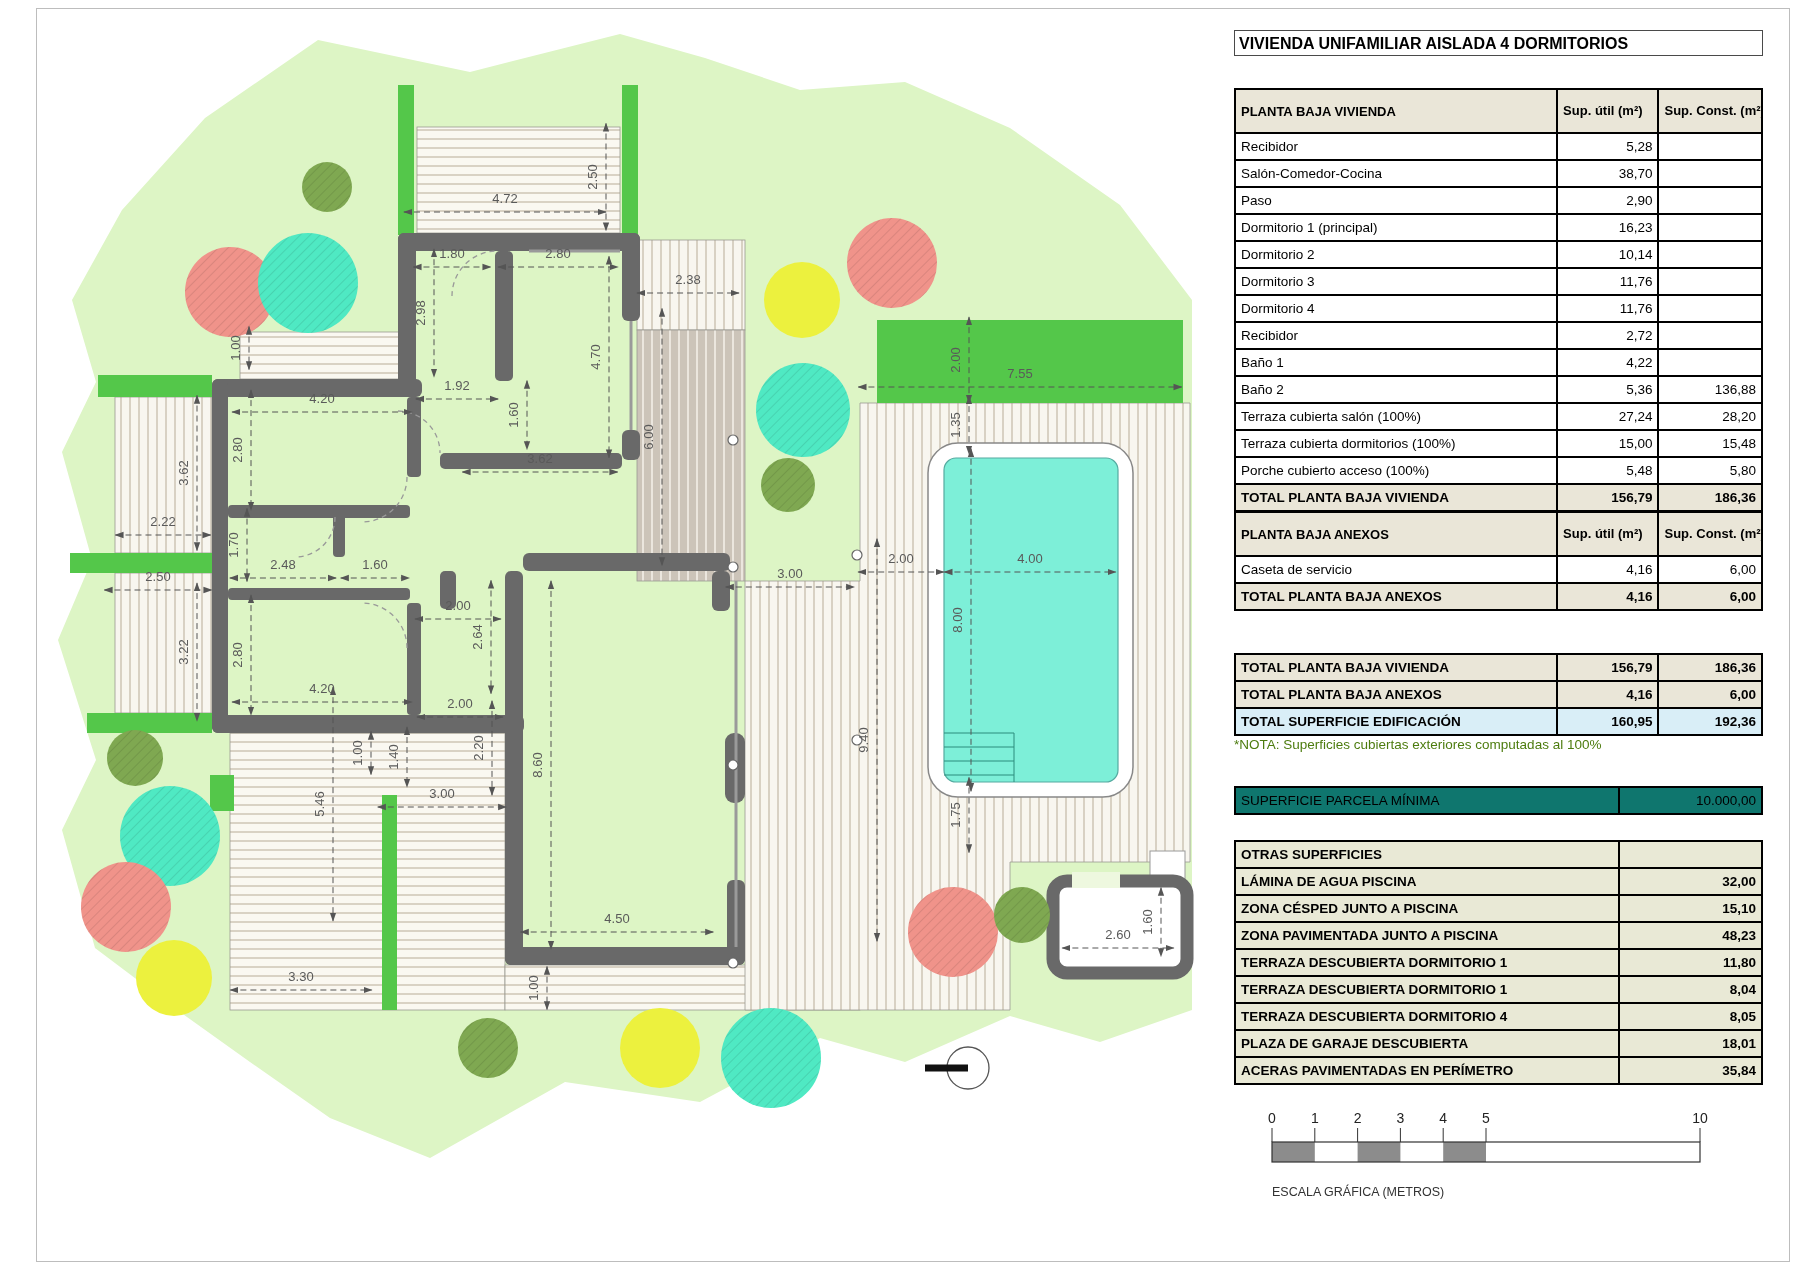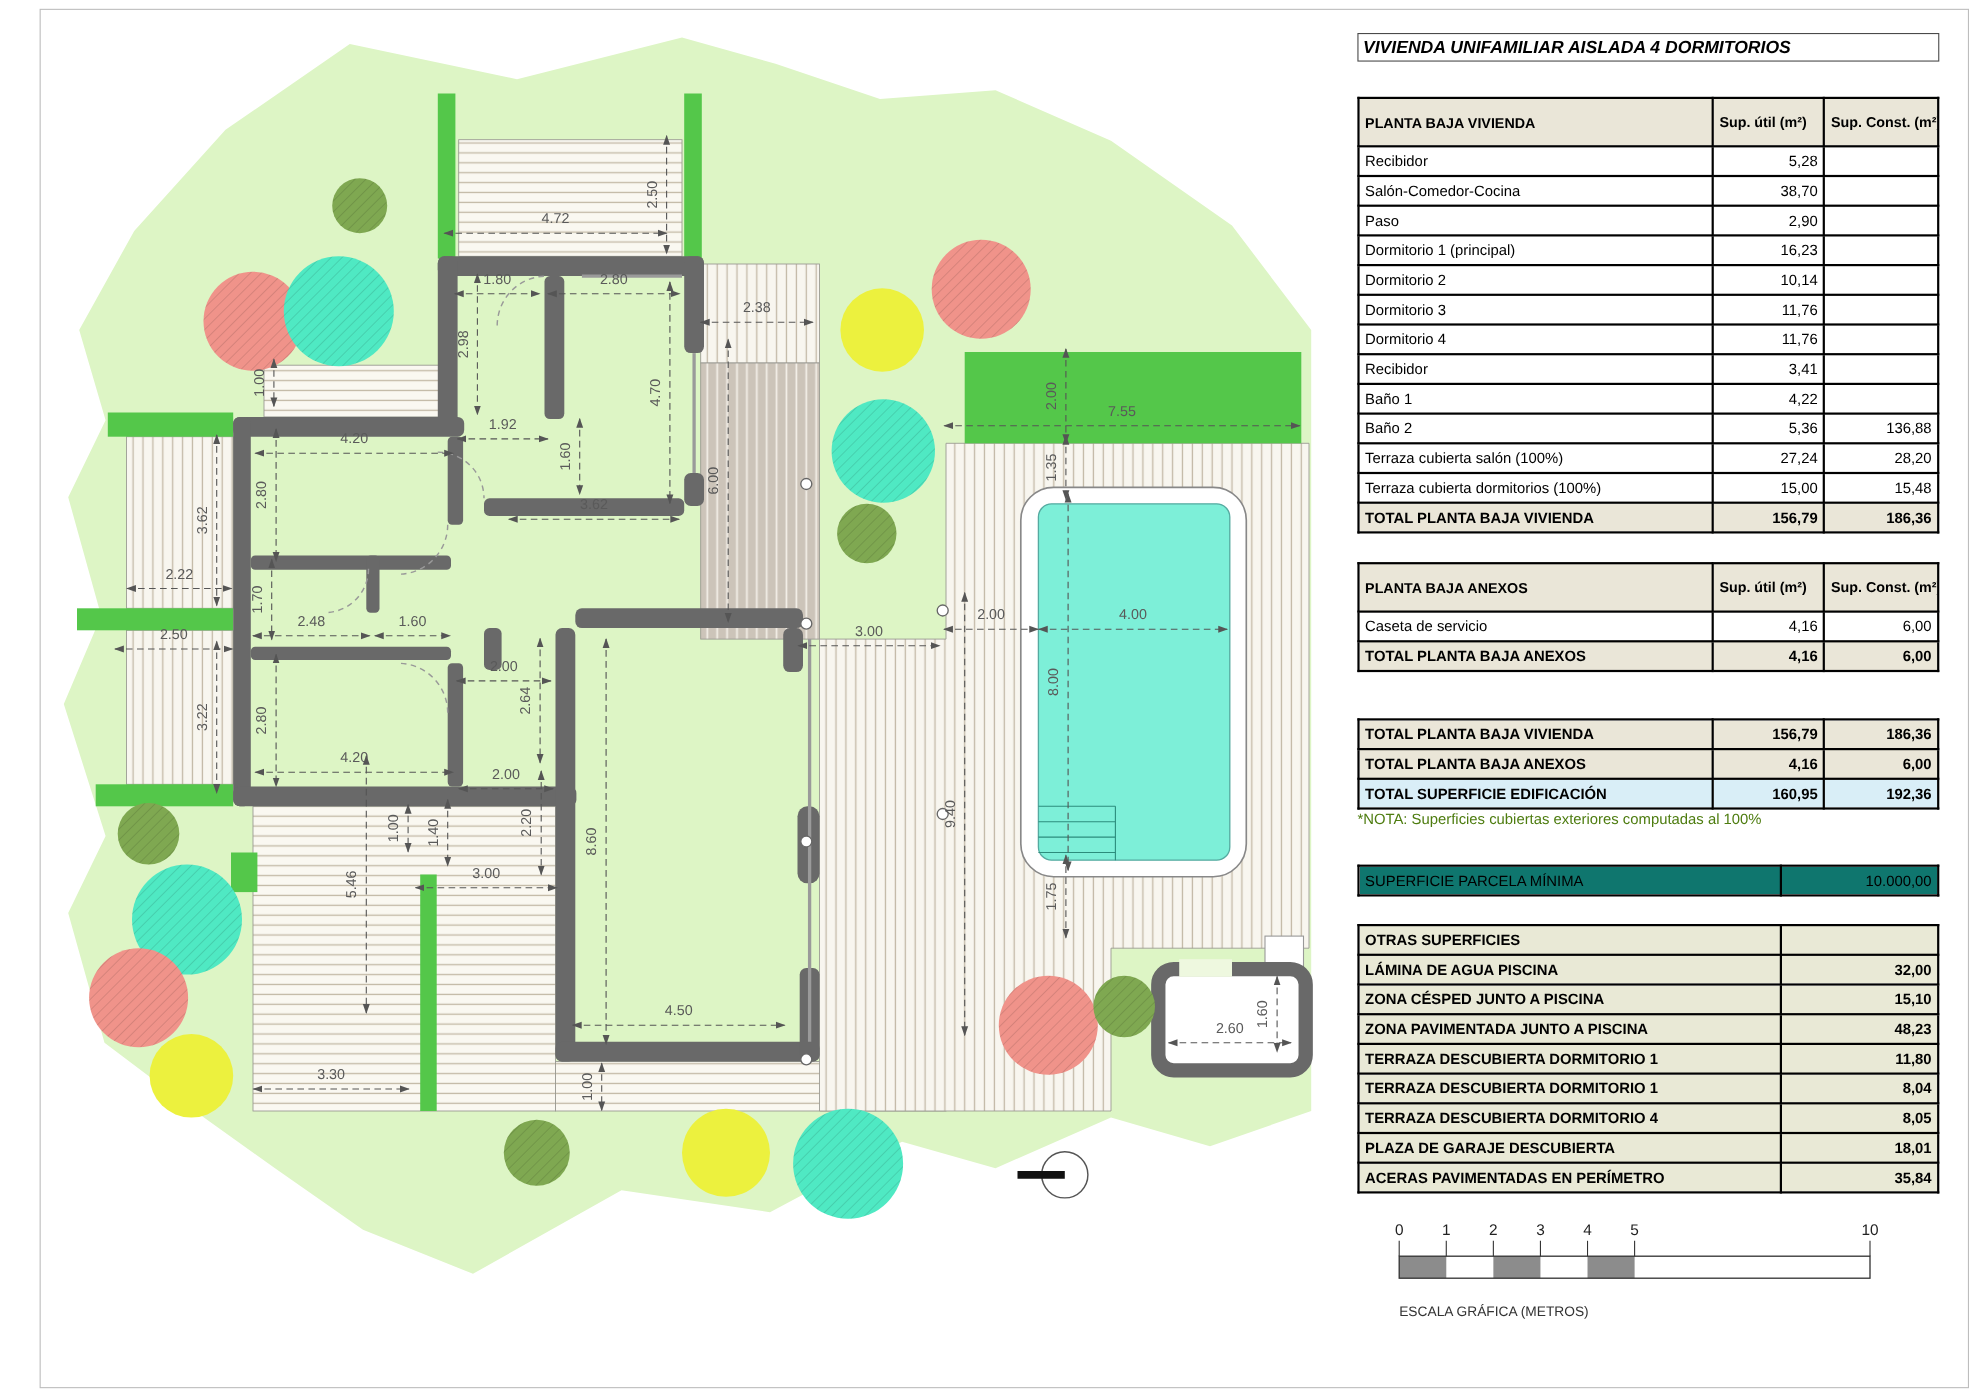--- a/index.html
+++ b/index.html
@@ -3,21 +3,21 @@
 <meta charset="utf-8">
 <style>
   html,body{margin:0;padding:0;background:#ffffff;}
   #sheet{position:relative;width:1800px;height:1272px;background:#ffffff;overflow:hidden;
          font-family:"Liberation Sans",sans-serif;}
   #frame{position:absolute;left:36px;top:8px;width:1752px;height:1252px;border:1px solid #bdbdbd;}
   #plan-svg{position:absolute;left:0;top:0;}
   
   .panel-block{position:absolute;left:1234px;width:529px;}
   #title-box{top:30px;height:26px;border:1px solid #4a4a4a;font-size:16px;font-weight:bold;
-             line-height:26px;padding-left:4px;box-sizing:border-box;color:#000;white-space:nowrap;font-style:italic;}
+             line-height:26px;padding-left:4px;box-sizing:border-box;color:#000;white-space:nowrap;}
   table.datatable{border-collapse:collapse;table-layout:fixed;width:529px;font-size:13.5px;color:#000;}
   .datatable td,.datatable th{border:2px solid #000;padding:0 5px;height:25px;overflow:hidden;
                               white-space:nowrap;box-sizing:content-box;}
   .datatable th{font-size:13px;}
   .c-label{width:305px;} .c-util{width:96px;} .c-const{width:98px;}
   .c-lab2{width:371px;} .c-val2{width:138px;}
   .hdr{background:#eae6d8;font-weight:bold;text-align:left;}
   .hdr2{background:#eae6d8;font-weight:bold;text-align:left;white-space:pre-line;line-height:1.25;}
   .num{text-align:right;}
   tr.total-row td{background:#eae6d8;font-weight:bold;}
@@ -463,21 +463,21 @@
   </tr>
 
   <tr>
     <td>Dormitorio 4</td>
     <td class="num">11,76</td>
     <td class="num"></td>
   </tr>
 
   <tr>
     <td>Recibidor</td>
-    <td class="num">3,41</td>
+    <td class="num">2,72</td>
     <td class="num"></td>
   </tr>
 
   <tr>
     <td>Baño 1</td>
     <td class="num">4,22</td>
     <td class="num"></td>
   </tr>
 
   <tr>
@@ -491,20 +491,25 @@
     <td class="num">27,24</td>
     <td class="num">28,20</td>
   </tr>
 
   <tr>
     <td>Terraza cubierta dormitorios (100%)</td>
     <td class="num">15,00</td>
     <td class="num">15,48</td>
   </tr>
 
+  <tr>
+    <td>Porche cubierto acceso (100%)</td>
+    <td class="num">5,48</td>
+    <td class="num">5,80</td>
+  </tr>
 </tbody>
     <tbody>
       <tr class="total-row">
         <td>TOTAL PLANTA BAJA VIVIENDA</td>
         <td class="num">156,79</td>
         <td class="num">186,36</td>
       </tr>
     </tbody>
   </table>
 

